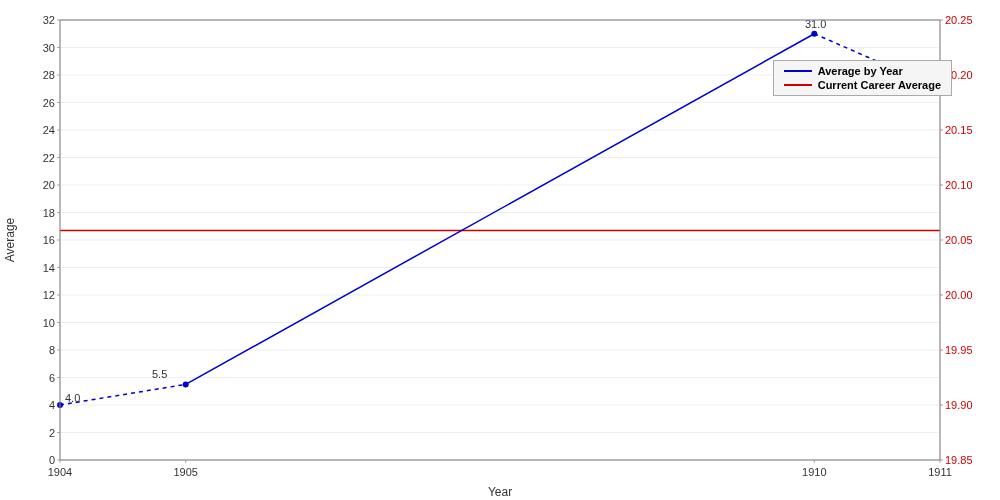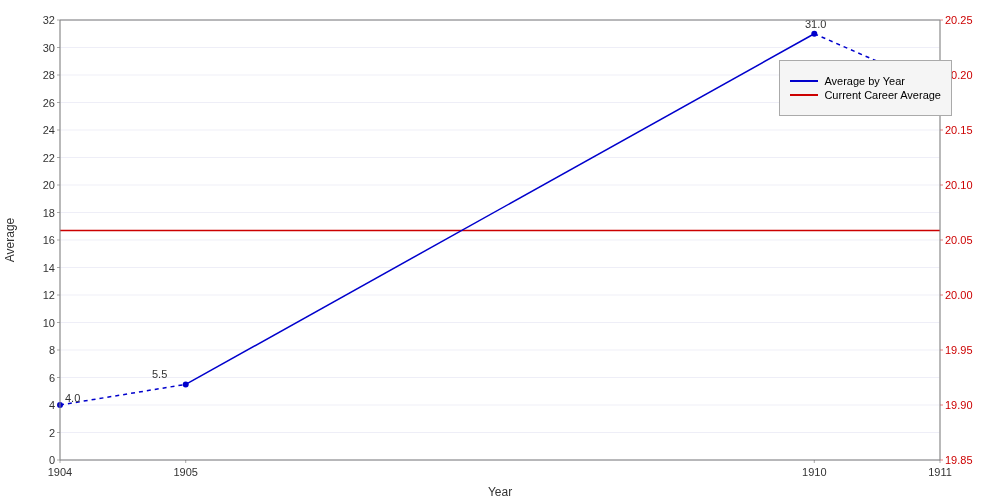--- a/index.html
+++ b/index.html
@@ -22,22 +22,23 @@
       top: 0; left: 0;
       width: 1000px;
       height: 500px;
     }
     .legend {
       position: absolute;
       top: 60px;
       right: 48px;
       border: 1px solid #aaa;
       background: #f5f5f5;
-      padding: 12px 10px;
+      padding: 2px 10px;
       font-size: 11px;
+      font-weight: bold;
     }
     .legend-item {
       display: flex;
       align-items: center;
       margin: 2px 0;
     }
     .legend-line {
       width: 28px;
       height: 2px;
       margin-right: 6px;

